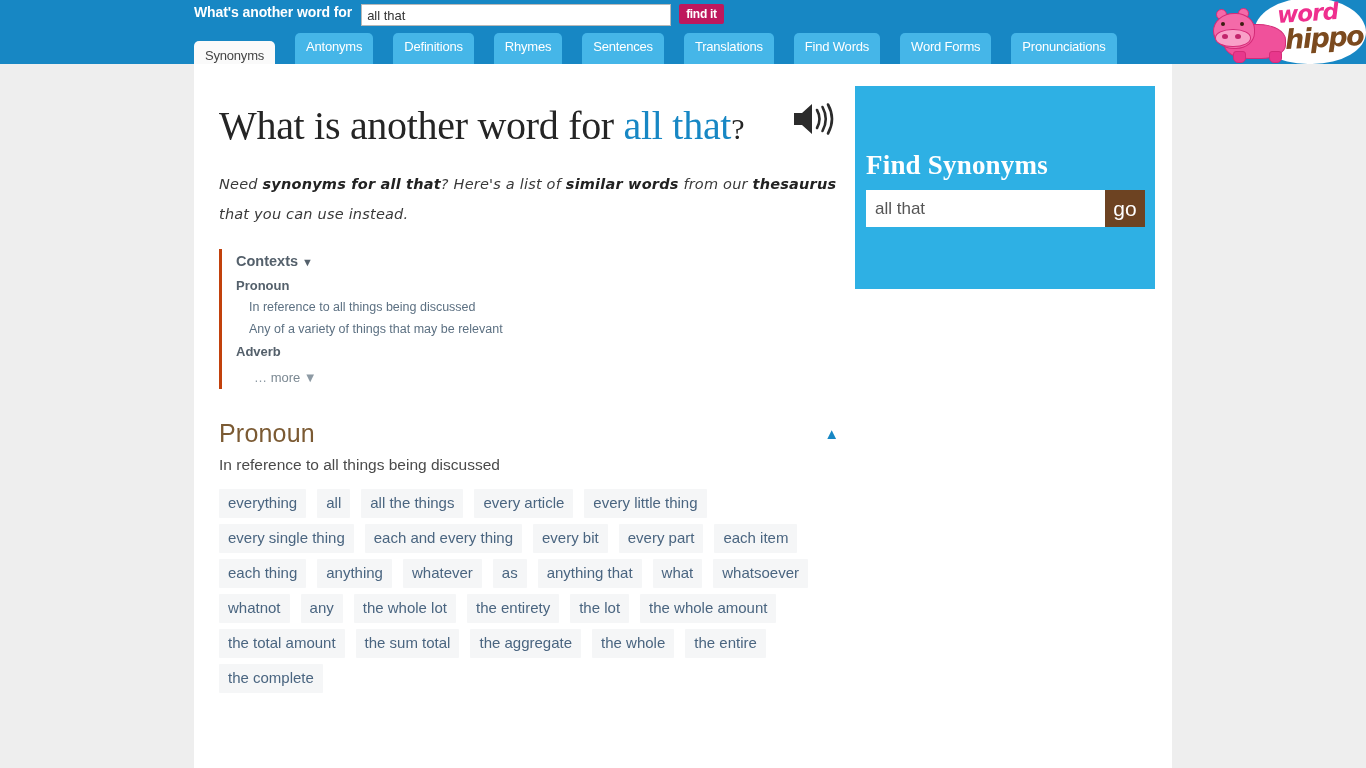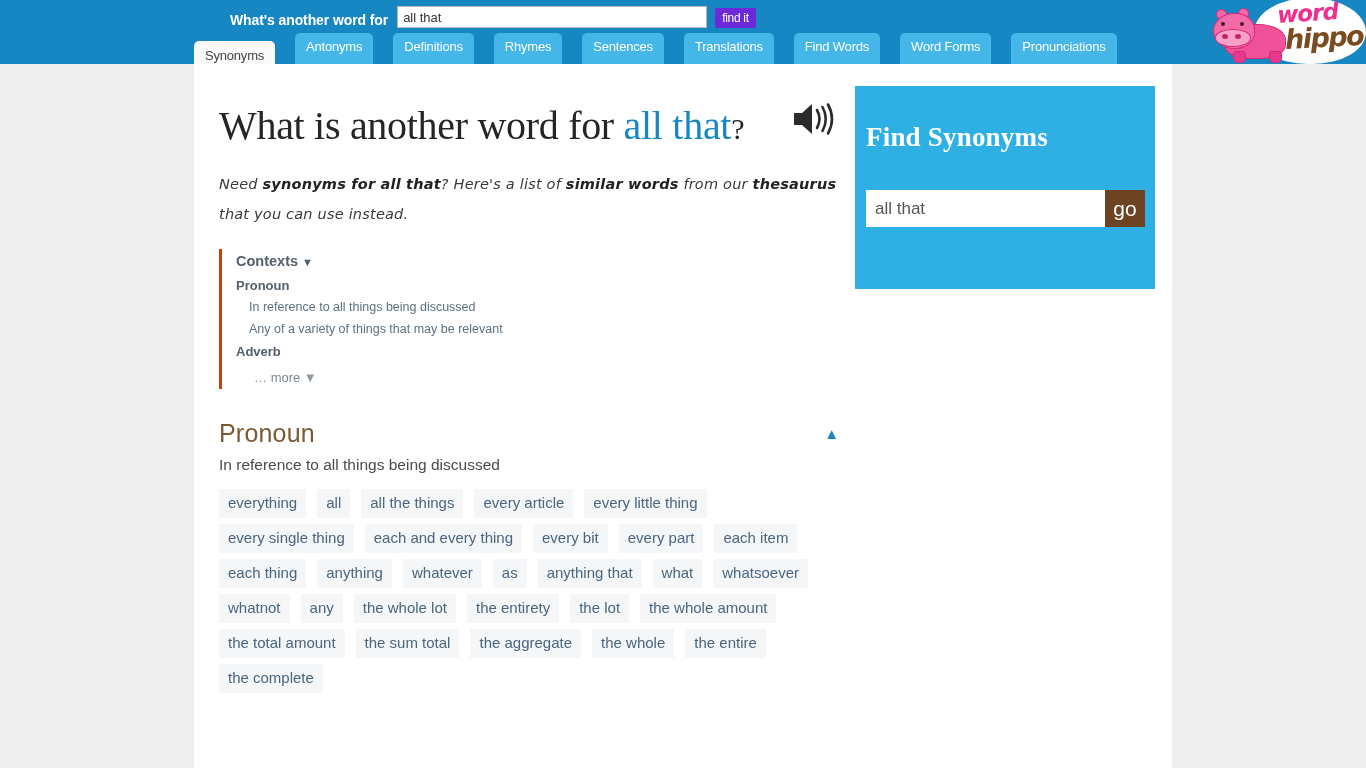--- a/index.html
+++ b/index.html
@@ -22,22 +22,21 @@
   #header-inner {
     position: absolute;
     left: 194px; top: 0;
     width: 978px; height: 64px;
   }
   #search-row {
     position: absolute;
     left: 0; top: 4px;
     height: 24px;
     display: flex;
-    align-items: flex-end;
-    margin-left: 36px;
+    align-items: flex-start;
   }
   #search-label {
     color: #ffffff;
     font-size: 14px;
     font-weight: bold;
     letter-spacing: -0.1px;
     margin-right: 9px;
     white-space: nowrap;
   }
   #header-search-input {
@@ -47,24 +46,24 @@
     font-family: "Liberation Sans", sans-serif;
     font-size: 13px;
     color: #333333;
     padding: 0 5px;
     outline: none;
     border-radius: 0;
   }
   #find-it-button {
     margin-left: 8px;
     height: 20px;
-    background: #6d28d9;
+    background: #be185d;
     color: #ffffff;
     font-size: 12px;
-    font-weight: normal;
+    font-weight: bold;
     border: none;
     border-radius: 2px;
     padding: 0 7px;
     cursor: pointer;
     line-height: 20px;
     font-family: "Liberation Sans", sans-serif;
     letter-spacing: -0.3px;
   }
 
   
@@ -331,21 +330,21 @@
 
   
   #sidebar {
     position: absolute;
     left: 661px; top: 22px;
     width: 300px; height: 203px;
     background: #2eb0e4;
   }
   #sidebar-title {
     margin: 0;
-    padding: 36px 0 0 11px;
+    padding: 64px 0 0 11px;
     font-family: "Liberation Serif", serif;
     font-size: 27px;
     font-weight: bold;
     color: #ffffff;
     letter-spacing: 0.2px;
   }
   #sidebar-form {
     position: absolute;
     left: 11px; top: 104px;
     display: flex;

